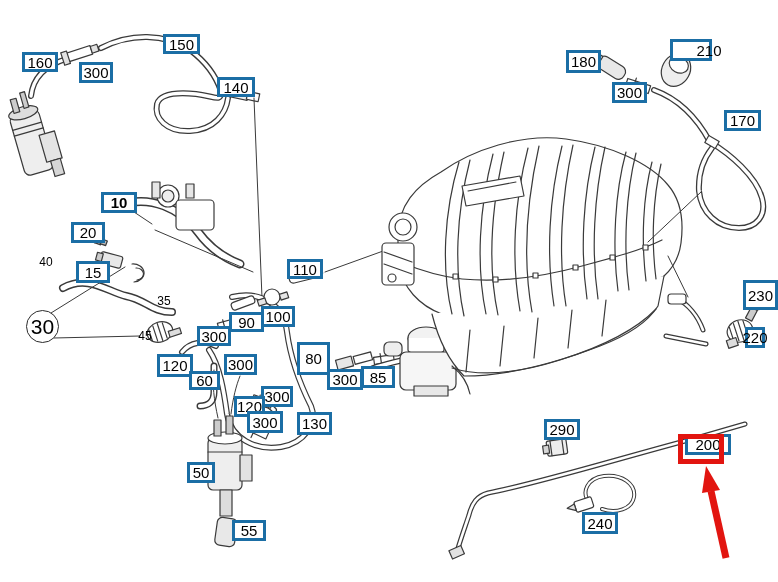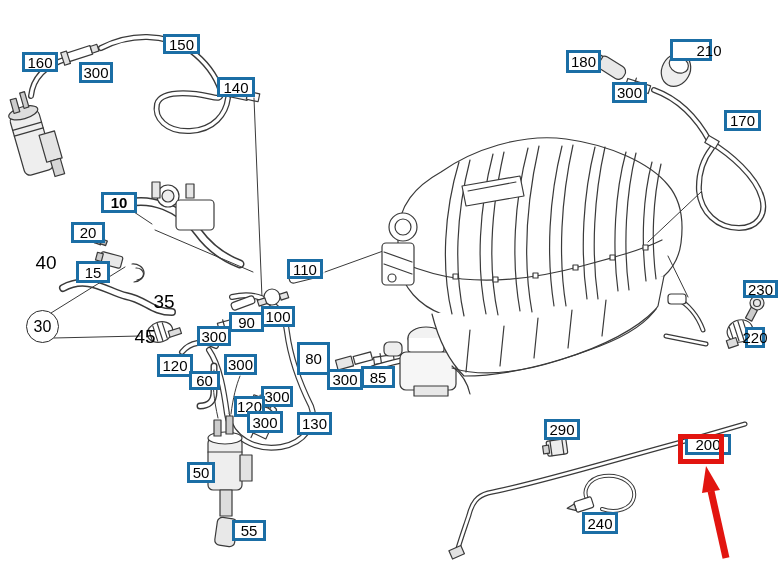--- a/index.html
+++ b/index.html
@@ -6,22 +6,22 @@
   #stage{
     position:relative;width:778px;height:582px;background:#ffffff;overflow:hidden;
     font-family:"Liberation Sans",sans-serif;
   }
   #artwork{position:absolute;left:0;top:0;}
   .callout{
     position:absolute;box-sizing:border-box;display:flex;align-items:center;justify-content:center;
     background:#ffffff;color:#000;font-size:15px;line-height:1;letter-spacing:0px;z-index:5;
   }
   .callout.boxed{border:3px solid #8b5cf6;}
-  .callout.plain{background:transparent;font-size:19px;}
-  .callout.circled{border:1.6px solid #2b2b2b;border-radius:50%;font-size:16px;}
+  .callout.plain{background:transparent;font-size:12px;}
+  .callout.circled{border:1.6px solid #2b2b2b;border-radius:50%;font-size:21px;}
   #hl-box{
     position:absolute;box-sizing:border-box;border:5px solid #e21510;background:transparent;z-index:9;
   }
   #hl-arrow{position:absolute;left:0;top:0;z-index:8;}
 </style>
 </head>
 <body>
 
 <div id="stage">
 
@@ -333,19 +333,19 @@
       <div class="callout boxed" style="left: 261px; top: 386px; width: 32px; height: 21px; border-color: rgb(27, 110, 165);">300</div>
       <div class="callout boxed" style="left: 234px; top: 396px; width: 31px; height: 21px; border-color: rgb(27, 110, 165);">120</div>
       <div class="callout boxed" style="left: 247px; top: 411px; width: 36px; height: 22px; border-color: rgb(27, 110, 165);">300</div>
       <div class="callout boxed" style="left: 297px; top: 412px; width: 35px; height: 23px; border-color: rgb(27, 110, 165);">130</div>
       <div class="callout boxed" style="left: 187px; top: 462px; width: 28px; height: 21px; border-color: rgb(27, 110, 165);">50</div>
       <div class="callout boxed" style="left: 232px; top: 520px; width: 34px; height: 21px; border-color: rgb(27, 110, 165);">55</div>
       <div class="callout boxed" style="left: 566px; top: 50px; width: 35px; height: 23px; border-color: rgb(27, 110, 165);">180</div>
       <div class="callout boxed" style="left: 612px; top: 82px; width: 35px; height: 21px; border-color: rgb(27, 110, 165);">300</div>
       <div class="callout boxed" style="left: 670px; top: 39px; width: 36px; height: 22px; border-color: rgb(27, 110, 165); padding-left: 36px;">210</div>
       <div class="callout boxed" style="left: 724px; top: 110px; width: 37px; height: 21px; border-color: rgb(27, 110, 165);">170</div>
-      <div class="callout boxed" style="left: 743px; top: 280px; width: 35px; height: 18px; border-color: rgb(27, 110, 165);">230</div>
+      <div class="callout boxed" style="left: 743px; top: 280px; width: 35px; height: 30px; border-color: rgb(27, 110, 165);">230</div>
       <div class="callout boxed" style="left: 745px; top: 327px; width: 20px; height: 21px; border-color: rgb(27, 110, 165);">220</div>
       <div class="callout boxed" style="left: 544px; top: 419px; width: 36px; height: 21px; border-color: rgb(27, 110, 165);">290</div>
       <div class="callout boxed" style="left: 582px; top: 512px; width: 36px; height: 22px; border-color: rgb(27, 110, 165);">240</div>
       <div class="callout boxed" style="left: 685px; top: 434px; width: 46px; height: 21px; border-color: rgb(27, 110, 165);">200</div>
     </div>
 </div>
 
 </body></html>

